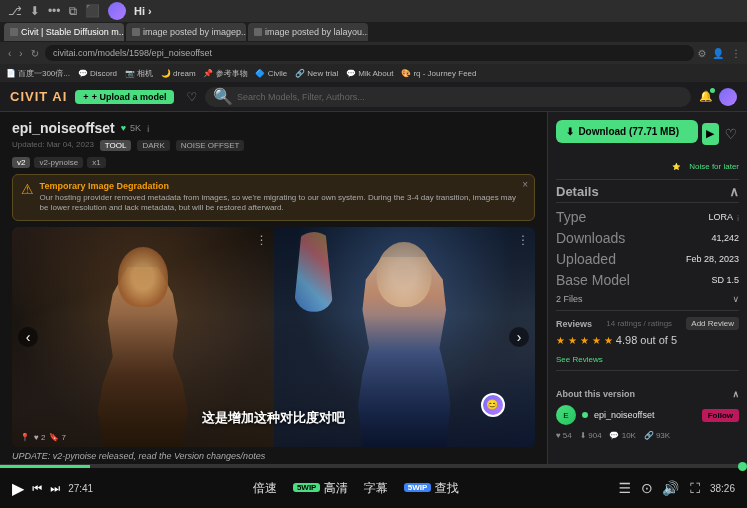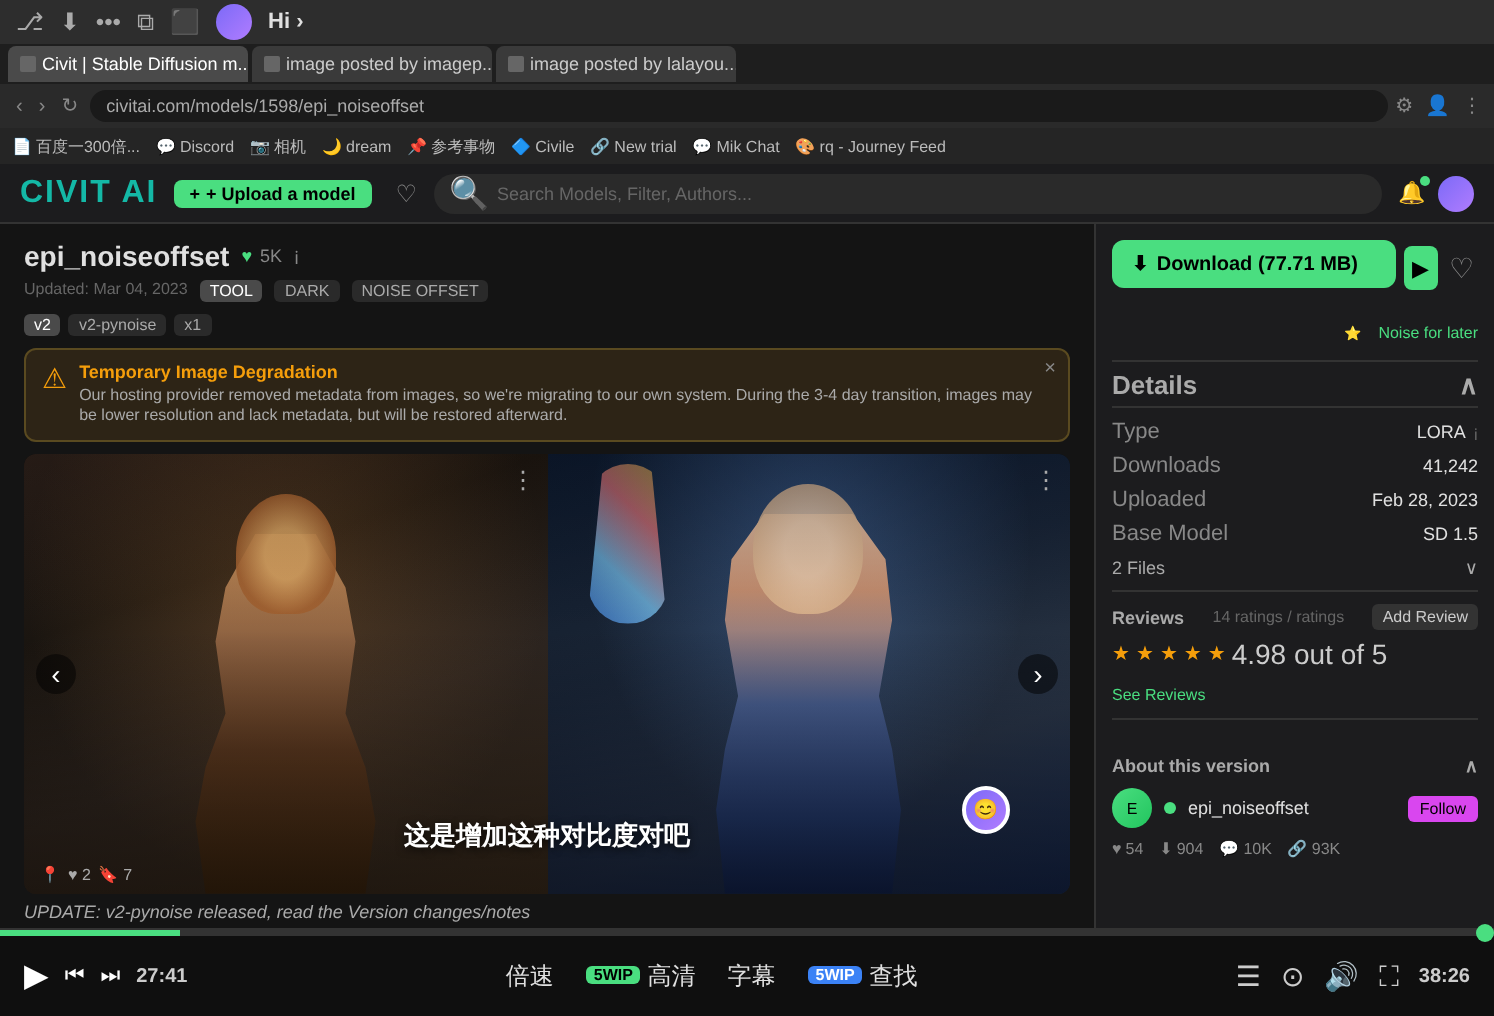--- a/index.html
+++ b/index.html
@@ -162,22 +162,22 @@
     .civitai-topbar {
       background: #1c1c1e;
       height: 30px;
       display: flex;
       align-items: center;
       padding: 0 10px;
       gap: 8px;
       border-bottom: 1px solid #333;
     }
     .civitai-logo {
-      color: #14b8a6;
-      font-size: 16px;
+      color: #fdba74;
+      font-size: 13px;
       font-weight: 700;
       letter-spacing: 1px;
     }
     .upload-btn {
       background: #4ade80;
       color: #000;
       border-radius: 4px;
       padding: 2px 8px;
       font-size: 9px;
       font-weight: 600;
@@ -520,21 +520,21 @@
       padding-bottom: 3px;
     }
     .detail-row {
       display: flex;
       justify-content: space-between;
       align-items: center;
       margin-bottom: 5px;
     }
     .detail-label {
       color: #888;
-      font-size: 11px;
+      font-size: 14px;
     }
     .detail-value {
       color: #e0e0e0;
       font-size: 9px;
       display: flex;
       align-items: center;
       gap: 3px;
     }
     .detail-info {
       color: #666;
@@ -583,21 +583,21 @@
       align-items: center;
       gap: 3px;
       margin-bottom: 2px;
     }
     .star {
       color: #f59e0b;
       font-size: 10px;
     }
     .rating-text {
       color: #ccc;
-      font-size: 14px;
+      font-size: 11px;
     }
     .see-reviews {
       color: #4ade80;
       font-size: 8px;
       cursor: pointer;
     }
     .about-section {
       margin-top: 18px;
     }
     .about-header {
@@ -629,26 +629,26 @@
       color: #e0e0e0;
       font-size: 9px;
     }
     .online-dot {
       width: 6px;
       height: 6px;
       border-radius: 50%;
       background: #4ade80;
     }
     .follow-btn {
-      background: #d946ef;
+      background: #be185d;
       color: #000;
       border-radius: 3px;
       padding: 2px 6px;
       font-size: 8px;
-      font-weight: 400;
+      font-weight: 700;
       cursor: pointer;
       margin-left: auto;
       text-align: right;
     }
     .stats-row {
       display: flex;
       gap: 8px;
       margin-top: 6px;
       flex-wrap: wrap;
     }
@@ -701,21 +701,21 @@
       cursor: pointer;
     }
     .skip-btn {
       color: white;
       font-size: 11px;
       cursor: pointer;
     }
     .time-display {
       color: #ccc;
       font-size: 10px;
-      font-weight: 700;
+      font-weight: 400;
     }
     .player-center {
       flex: 1;
       display: flex;
       justify-content: center;
       gap: 16px;
     }
     .player-label {
       color: #e0e0e0;
       font-size: 12px;
@@ -807,21 +807,21 @@
 </div>
 
 <div class="bookmarks-bar">
   <span class="bookmark-item">📄 <span>百度一300倍...</span></span>
   <span class="bookmark-item">💬 <span>Discord</span></span>
   <span class="bookmark-item">📷 <span>相机</span></span>
   <span class="bookmark-item">🌙 <span>dream</span></span>
   <span class="bookmark-item">📌 <span>参考事物</span></span>
   <span class="bookmark-item">🔷 <span>Civile</span></span>
   <span class="bookmark-item">🔗 <span>New trial</span></span>
-  <span class="bookmark-item">💬 <span>Mik Chat</span></span>
+  <span class="bookmark-item">💬 <span>Mik About</span></span>
   <span class="bookmark-item">🎨 <span>rq - Journey Feed</span></span>
 </div>
 
 <div class="main-content">
 
   <div class="civitai-topbar">
     <span class="civitai-logo">CIVIT AI</span>
     <div class="upload-btn">
       <span>+</span>
       <span>+ Upload a model</span>

